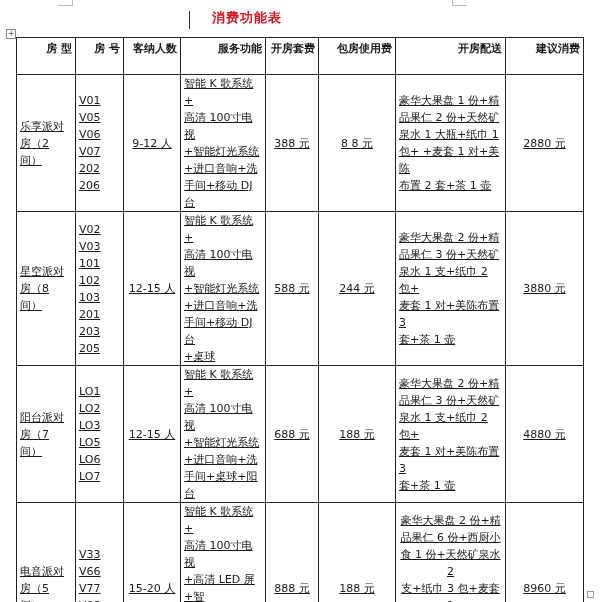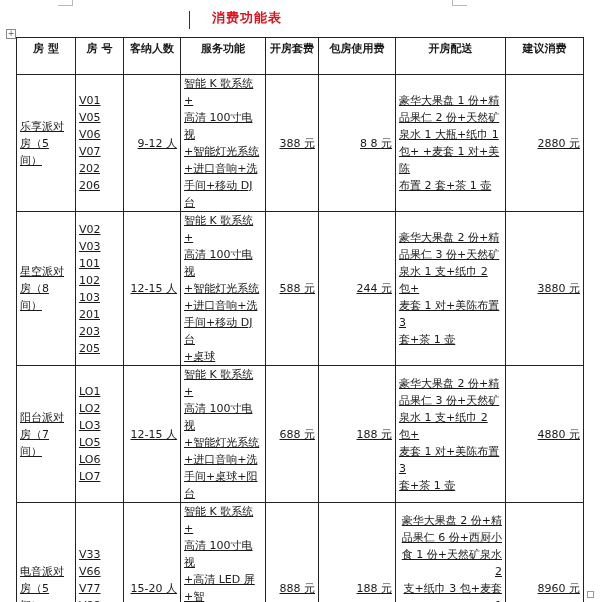--- a/index.html
+++ b/index.html
@@ -9,22 +9,22 @@
   .corner-tl { left:58px; top:-1px; border-width:0 1px 1px 0; }
   .corner-tr { left:452px; top:-1px; border-width:0 0 1px 1px; }
   .cursor { position:absolute; left:189px; top:11px; width:1px; height:18px; background:#333; }
   .title { position:absolute; left:212px; top:9px; font-family:"DejaVu Serif", serif;
            font-size:13px; font-weight:bold; color:#d9121e; letter-spacing:1px; }
   .table-handle { position:absolute; left:6px; top:29px; width:8px; height:8px; border:1px solid #888;
                   font-size:8px; line-height:8px; text-align:center; color:#555; }
   .resize-handle { position:absolute; left:587px; top:591px; width:5px; height:5px; border:1px solid #999; }
   table { position:absolute; left:16px; top:37px; border-collapse:collapse; table-layout:fixed; }
   td, th { border:1px solid #222; font-size:11px; line-height:17px; padding:0 3px; vertical-align:middle; }
-  th { font-weight:bold; height:34px; vertical-align:top; padding-top:2px; text-align:center; }
-  td.c { text-align:right;margin-top:8px; }
+  th { font-weight:bold; height:34px; vertical-align:top; padding-top:2px; text-align:right; }
+  td.c { text-align:center;margin-top:8px; }
   td.l { text-align:left; }
   .cell-text { white-space:pre-line; display:block;text-decoration:underline; }
 </style>
 </head>
 <body>
 
 <div class="corner-mark corner-tl"></div>
 <div class="corner-mark corner-tr"></div>
 <div class="cursor"></div>
 <div class="title">消费功能表</div>
@@ -50,21 +50,21 @@
       <th>开房套费</th>
       <th>包房使用费</th>
       <th>开房配送</th>
       <th>建议消费</th>
     </tr>
   </thead>
   <tbody>
     <tr style="height:102px">
       <td class="l">
           <span class="cell-text">乐享派对
-房（5 间）</span>
+房（2 间）</span>
         </td>
       <td class="l">
           <span class="cell-text">V01 V05
 V06 V07
 202 206</span>
         </td>
       <td class="c">
           <span class="cell-text">9-12 人</span>
         </td>
       <td class="l">

